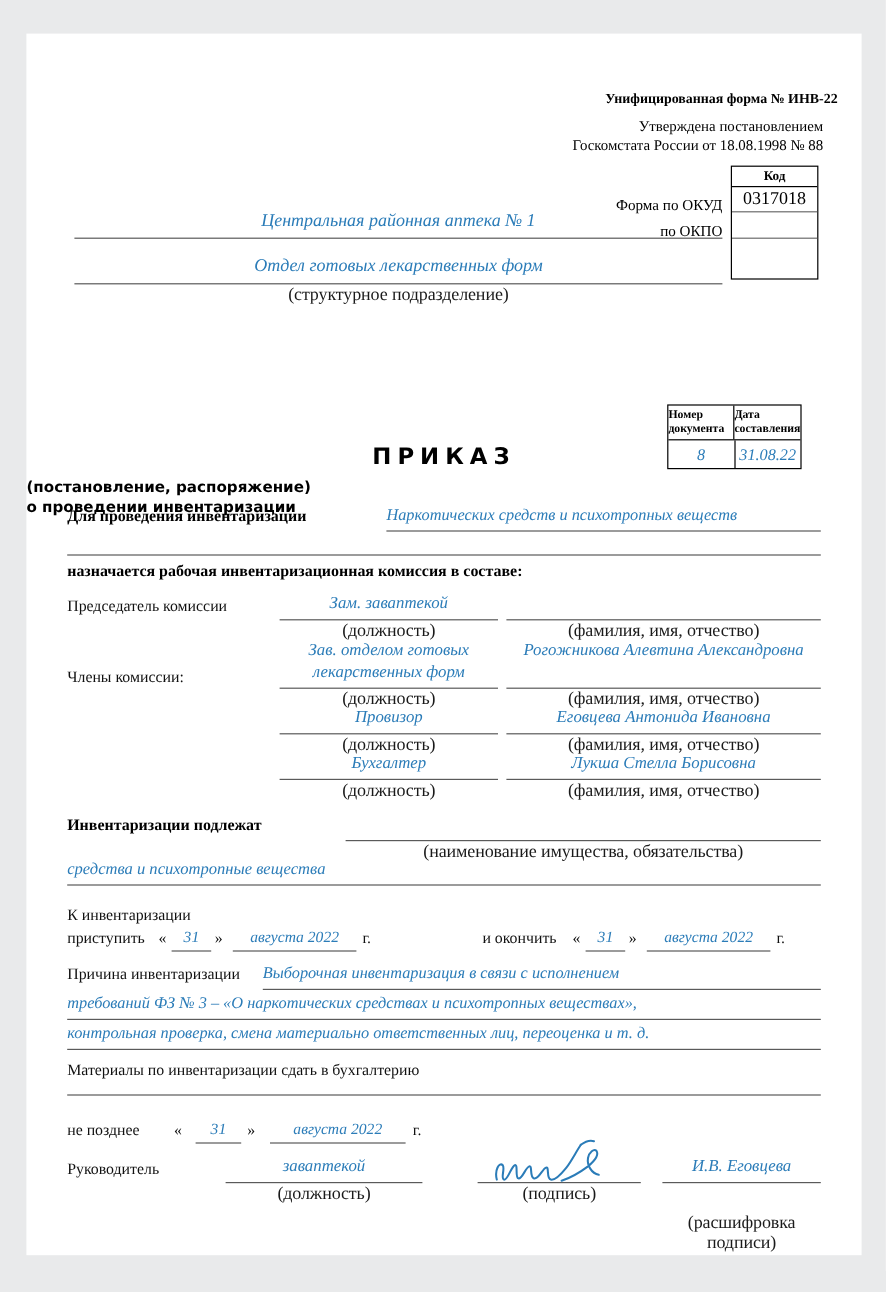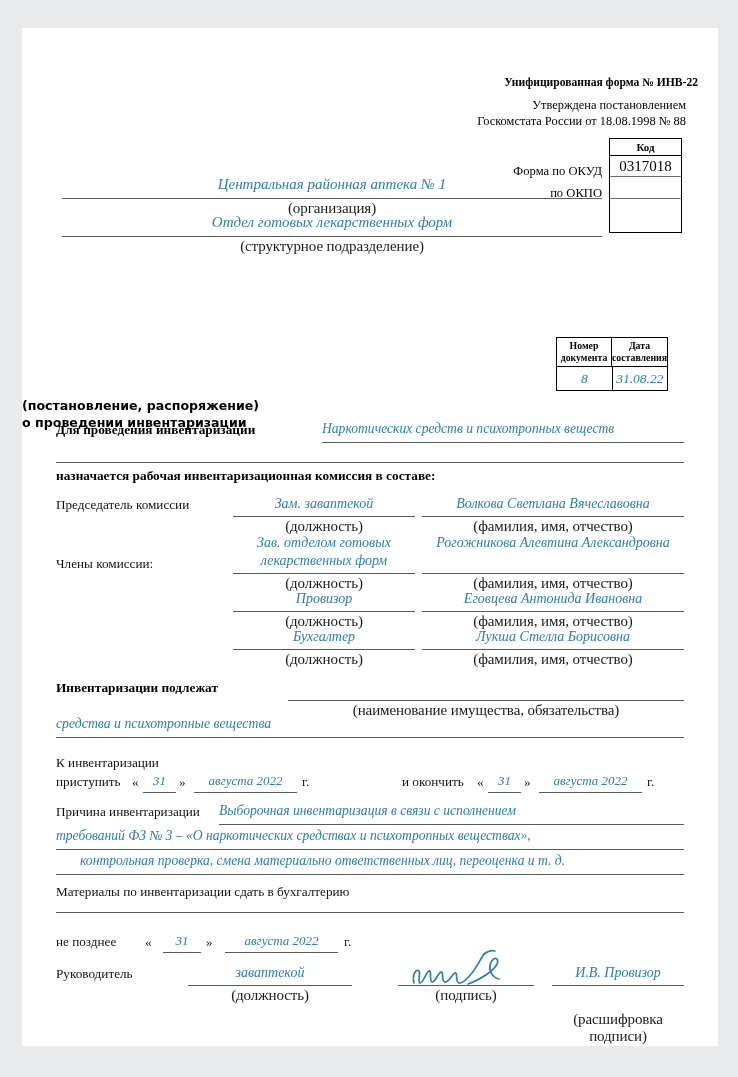--- a/index.html
+++ b/index.html
@@ -46,21 +46,21 @@
   #codetbl .r2 { height: 22px; }
   #codetbl .r3 { height: 33px; }
   .okud { position: absolute; font-size: 12.6px; text-align: right; width: 200px; }
 
   
   .fill-c { position: absolute; text-align: center; font-size: 15px; }
 
   
   #doctbl { left: 534px; top: 309px; width: 112px; border: 1.3px solid #000; }
   #doctbl .hd { display: flex; border-bottom: 1.3px solid #000; }
-  #doctbl .hd div { flex: 1; text-align: center; font-size: 9.8px; font-weight: bold; line-height: 11.5px; padding: 2px 0 3px; }
+  #doctbl .hd div { flex: 1; font-size: 9.8px; font-weight: bold; line-height: 11.5px; padding: 2px 0 3px; }
   #doctbl .hd div:first-child { border-right: 1.3px solid #000; }
   #doctbl .bd { display: flex; height: 23px; }
   #doctbl .bd div { flex: 1; text-align: center; font-size: 13.5px; line-height: 23px; }
   #doctbl .bd div:first-child { border-right: 1.3px solid #000; }
 
   
   #title { top: 342px; width: 696px; text-align: center;
            font-family: "DejaVu Sans", sans-serif; font-weight: bold;
            font-size: 19px; letter-spacing: 5px; color: #000; }
   #subt { top: 370px; width: 696px; 
@@ -85,55 +85,54 @@
 
   <div class="abs" id="codetbl">
     <div class="r rh">Код</div>
     <div class="r r1">0317018</div>
     <div class="r r2"></div>
     <div class="r r3"></div>
   </div>
 
   <div class="fill-c ink" style="left:40px; top:148px; width:540px;">Центральная районная аптека № 1</div>
   <div class="rule" style="left:40px; top:170px; width:540px;"></div>
-  <div class="fill-c cap" style="left:40px; top:172px; width:540px;">(организация)</div>
 
   <div class="fill-c ink" style="left:40px; top:186px; width:540px;">Отдел готовых лекарственных форм</div>
   <div class="rule" style="left:40px; top:208px; width:540px;"></div>
   <div class="fill-c cap" style="left:40px; top:210px; width:540px;">(структурное подразделение)</div>
 
   <div class="abs" id="doctbl">
     <div class="hd">
       <div>Номер документа</div>
       <div>Дата составления</div>
     </div>
     <div class="bd">
       <div class="ink">8</div>
       <div class="ink">31.08.22</div>
     </div>
   </div>
 
+  <div class="abs" id="title">ПРИКАЗ</div>
   <div class="abs" id="subt">
     <div>(постановление, распоряжение)</div>
     <div>о проведении инвентаризации</div>
   </div>
 
   <div class="abs lbl-b" style="left:34px; top:394px;">Для проведения инвентаризации</div>
   <div class="abs ink" style="left:300px; top:393px; width:362px; font-size:13.6px;">Наркотических средств и психотропных веществ</div>
   <div class="rule" style="left:300px; top:414px; width:362px;"></div>
   <div class="rule" style="left:34px; top:434px; width:628px;"></div>
 
   <div class="abs lbl-b" style="left:34px; top:440px;">назначается рабочая инвентаризационная комиссия в составе:</div>
 
   <div class="abs lbl" style="left:34px; top:469px;">Председатель комиссии</div>
   <div class="fill-c ink" style="left:211px; top:468px; width:182px; font-size:14px;">Зам. заваптекой</div>
   <div class="rule" style="left:211px; top:488px; width:182px;"></div>
   <div class="fill-c cap" style="left:211px; top:490px; width:182px;">(должность)</div>
 
-  <div class="fill-c ink" style="left:400px; top:468px; width:262px; font-size:14px;">Волкова Светлана Вячеславовна</div>
   <div class="rule" style="left:400px; top:488px; width:262px;"></div>
   <div class="fill-c cap" style="left:400px; top:490px; width:262px;">(фамилия, имя, отчество)</div>
 
   <div class="abs lbl" style="left:34px; top:528px;">Члены комиссии:</div>
   <div class="fill-c ink" style="left:211px; top:506px; width:182px; font-size:14px; line-height:18px;">Зав. отделом готовых лекарственных форм</div>
   <div class="rule" style="left:211px; top:545px; width:182px;"></div>
   <div class="fill-c cap" style="left:211px; top:547px; width:182px;">(должность)</div>
 
   <div class="fill-c ink" style="left:400px; top:506px; width:262px; font-size:14px; line-height:18px;">Рогожникова Алевтина Александровна</div>
   <div class="rule" style="left:400px; top:545px; width:262px;"></div>
@@ -182,21 +181,21 @@
   <div class="rule" style="left:517px; top:764px; width:103px;"></div>
   <div class="abs lbl" style="left:625px; top:746px;">г.</div>
 
   <div class="abs lbl" style="left:34px; top:776px;">Причина инвентаризации</div>
   <div class="abs ink" style="left:197px; top:775px; font-size:13.6px;">Выборочная инвентаризация в связи с исполнением</div>
   <div class="rule" style="left:197px; top:796px; width:465px;"></div>
 
   <div class="abs ink" style="left:34px; top:800px; font-size:13.6px;">требований ФЗ № 3 – «О наркотических средствах и психотропных веществах»,</div>
   <div class="rule" style="left:34px; top:821px; width:628px;"></div>
 
-  <div class="abs ink" style="left:34px; top:825px; font-size:13.6px;margin-left:24px;">контрольная проверка, смена материально ответственных лиц, переоценка и т. д.</div>
+  <div class="abs ink" style="left:34px; top:825px; font-size:13.6px;">контрольная проверка, смена материально ответственных лиц, переоценка и т. д.</div>
   <div class="rule" style="left:34px; top:846px; width:628px;"></div>
 
   <div class="abs lbl" style="left:34px; top:856px;">Материалы по инвентаризации сдать в бухгалтерию</div>
   <div class="rule" style="left:34px; top:884px; width:628px;"></div>
 
   <div class="abs lbl" style="left:34px; top:906px;">не позднее</div>
   <div class="abs lbl" style="left:123px; top:906px;">«</div>
   <div class="fill-c ink" style="left:141px; top:905px; width:38px; font-size:13px;">31</div>
   <div class="rule" style="left:141px; top:924px; width:38px;"></div>
   <div class="abs lbl" style="left:184px; top:906px;">»</div>
@@ -216,17 +215,17 @@
                C37 35, 40 25, 43 24 C46 23, 43 33, 47 34 C51 35, 54 26, 57 25 C60 24, 57 34, 61 35
                C65 36, 70 30, 74 25 C78 20, 82 12, 86 6"></path>
       <path d="M70 36 C76 34, 84 30, 92 24 C98 19, 101 14, 99 11 C97 9, 93 12, 92 17
                C91 23, 95 30, 101 31"></path>
       <path d="M86 6 C90 3, 94 2, 97 3"></path>
     </g>
   </svg>
   <div class="rule" style="left:376px; top:957px; width:136px;"></div>
   <div class="fill-c cap" style="left:376px; top:959px; width:136px;">(подпись)</div>
 
-  <div class="fill-c ink" style="left:530px; top:937px; width:132px; font-size:14px;">И.В. Провизор</div>
+  <div class="fill-c ink" style="left:530px; top:937px; width:132px; font-size:14px;">И.В. Еговцева</div>
   <div class="rule" style="left:530px; top:957px; width:132px;"></div>
   <div class="fill-c cap" style="left:530px; top:983px; width:132px;text-align:center;">(расшифровка подписи)</div>
 
 </div>
 
 </body></html>

